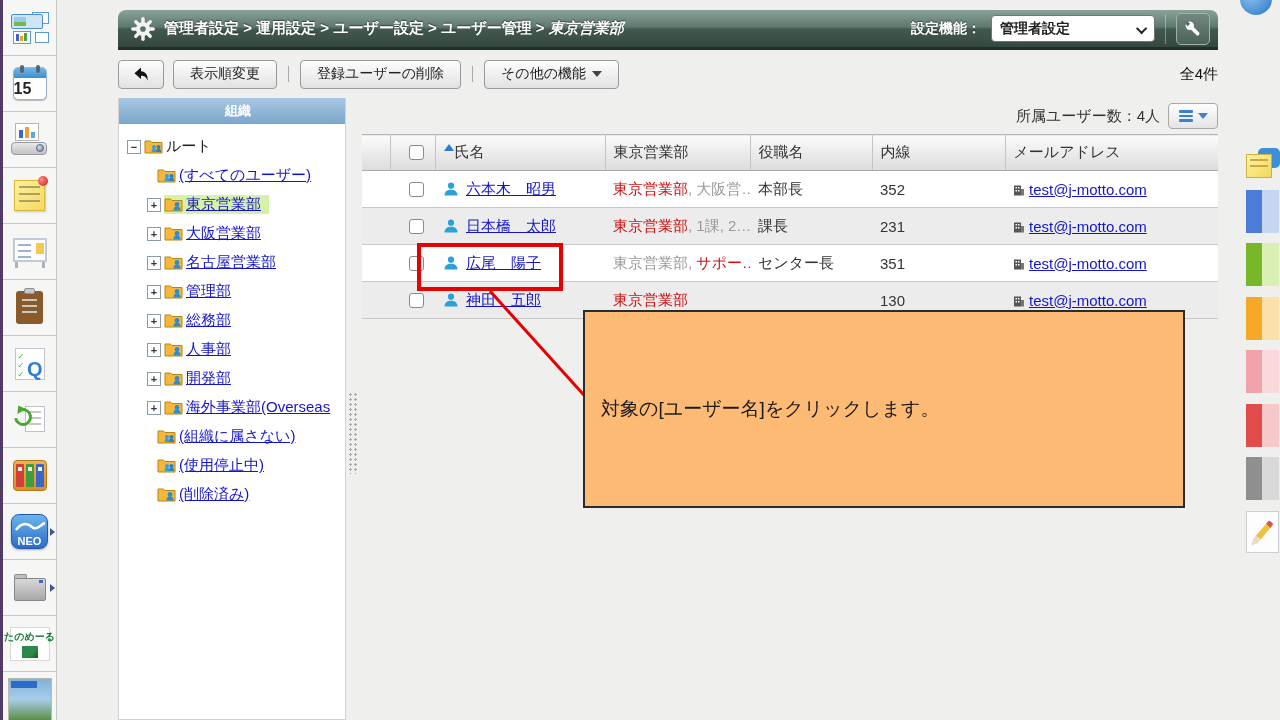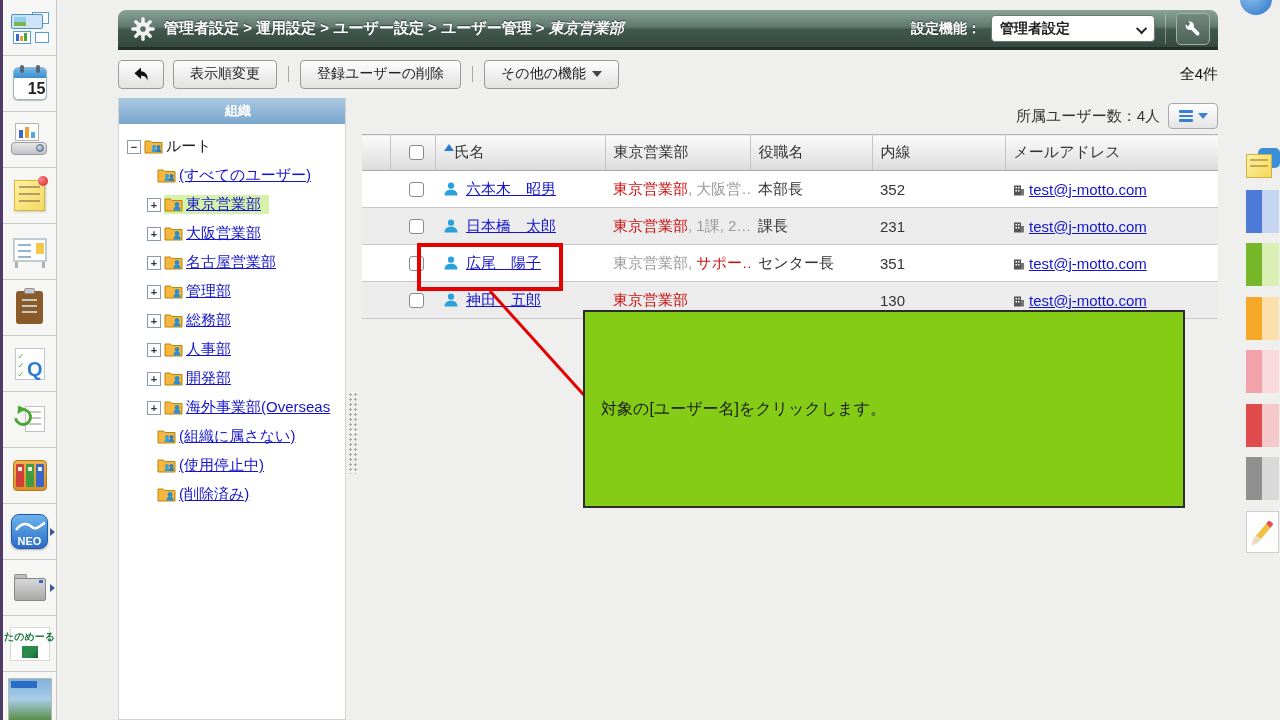--- a/index.html
+++ b/index.html
@@ -20,21 +20,21 @@
   .ic-portal .p1 { position:absolute; right:0; top:0; width:17px; height:12px; background:#fff; border:1px solid #5b9bd5; }
   .ic-portal .p2 { position:absolute; left:0; top:2px; width:32px; height:15px; background:#cfe4f6; border:1px solid #4a8fd0; border-radius:2px; }
   .ic-portal .p2 i { position:absolute; left:2px; top:2px; width:12px; height:9px; background:linear-gradient(180deg,#8fd0f0 50%,#7ab648 50%); display:block; }
   .ic-portal .p3 { position:absolute; left:2px; bottom:0; width:18px; height:13px; background:#fff; border:1px solid #5b9bd5; display:flex; align-items:flex-end; gap:1px; padding:2px; }
   .ic-portal .p3 b { width:3px; display:block; }
   .ic-portal .p4 { position:absolute; right:0; bottom:1px; width:14px; height:11px; background:#fff; border:1px solid #5b9bd5; }
   
   .ic-cal { position:relative; width:34px; height:33px; background:#fff; border:1px solid #9ab4c8; border-radius:5px; box-shadow:0 1px 1px rgba(0,0,0,.25); }
   .ic-cal .band { position:absolute; left:0; top:0; right:0; height:10px; background:linear-gradient(180deg,#6fb6e8,#3d8ed0); border-radius:4px 4px 0 0; }
   .ic-cal .peg { position:absolute; top:-3px; width:4px; height:8px; background:#5a6570; border-radius:2px; }
-  .ic-cal .day { position:absolute; left:0; right:0; bottom:1px; text-align:right; font-weight:bold; font-size:16px; color:#222; }
+  .ic-cal .day { position:absolute; left:0; right:0; bottom:1px; text-align:left; font-weight:bold; font-size:16px; color:#222; }
   
   .ic-proj { position:relative; width:38px; height:34px; }
   .ic-proj .scr { position:absolute; left:4px; top:0; width:24px; height:18px; background:#fff; border:1px solid #b5b5b5; display:flex; align-items:flex-end; gap:2px; padding:2px 3px; }
   .ic-proj .scr b { width:4px; display:block; }
   .ic-proj .body { position:absolute; left:0; bottom:2px; width:36px; height:13px; background:linear-gradient(#e8e8e8,#c2c2c6); border:1px solid #9a9aa2; border-radius:4px; }
   .ic-proj .lens { position:absolute; right:5px; bottom:5px; width:8px; height:8px; background:radial-gradient(circle at 35% 35%,#cfe4ff,#5a7fa8); border-radius:50%; border:1px solid #6a6a72; }
   
   .ic-note { position:relative; width:31px; height:31px; background:linear-gradient(135deg,#fdf0a0,#f4d860); border:1px solid #d8b83a; box-shadow:1px 1px 2px rgba(0,0,0,.2); }
   .ic-note .pin { position:absolute; right:-4px; top:-5px; width:10px; height:10px; background:radial-gradient(circle at 35% 35%,#ff8a8a,#cc1a1a); border-radius:50%; }
   .ic-note i, .ic-board i, .ic-clip i { display:block; height:2px; background:#b0a060; margin:5px 4px 0; }
@@ -149,22 +149,22 @@
   .namelink { color:#1414cc; text-decoration:underline; cursor:pointer; }
   .maillink { color:#1414cc; text-decoration:underline; cursor:pointer; }
   .usr { vertical-align:-3px; margin-right:7px; }
   .org-part[data-c="red"] { color:#cc1111; }
   .org-part[data-c="gray"] { color:#9a9a9a; }
   .bldg { vertical-align:-1px; margin-right:4px; }
 
   
   .redbox { position:absolute; left:417px; top:243px; width:146px; height:48px; border:4px solid #e60000; z-index:5; }
   .lineovl { position:absolute; left:0; top:0; width:1280px; height:720px; z-index:4; pointer-events:none; }
-  .callout { position:absolute; left:583px; top:310px; width:602px; height:198px; background:#84cc16; border:2px solid #2b2b2b;
-             z-index:6; display:flex; align-items:center; padding-left:16px; font-size:16px; color:#1a1a1a; }
+  .callout { position:absolute; left:583px; top:310px; width:602px; height:198px; background:#fdba74; border:2px solid #2b2b2b;
+             z-index:6; display:flex; align-items:center; padding-left:16px; font-size:19px; color:#1a1a1a; }
 
   
   .halfglobe { position:absolute; left:1240px; top:-17px; width:32px; height:32px; border-radius:50%;
                background:radial-gradient(circle at 35% 35%,#8ec4ee,#2a72c8); z-index:2; }
   .rrail { position:absolute; left:1246px; top:0; width:34px; height:720px; }
   .rnote { position:absolute; left:0; top:148px; width:34px; height:38px; }
   .rnote .bub { position:absolute; right:0; top:0; width:22px; height:20px; background:#3a8fd8; border-radius:5px; }
   .rnote .pap { position:absolute; left:0; top:6px; width:26px; height:24px; background:linear-gradient(135deg,#fdf2a8,#f2d858); border:1px solid #d0b040; }
   .rnote .pap i { display:block; height:2px; background:#c8a848; margin:4px 3px 0; }
   .rsq { position:absolute; left:0; width:33px; height:43px; }

